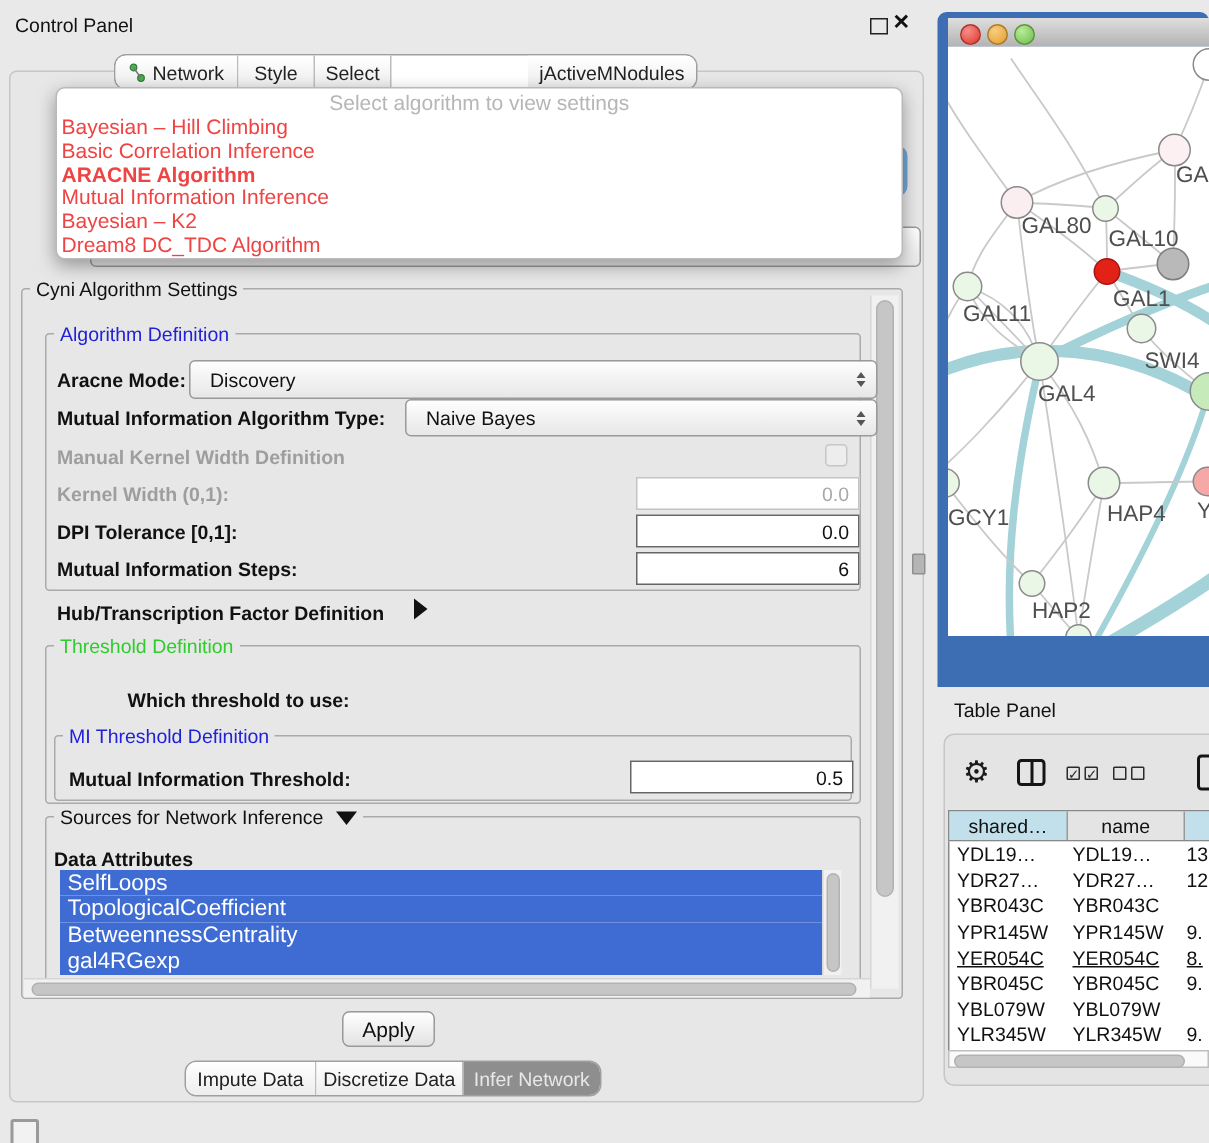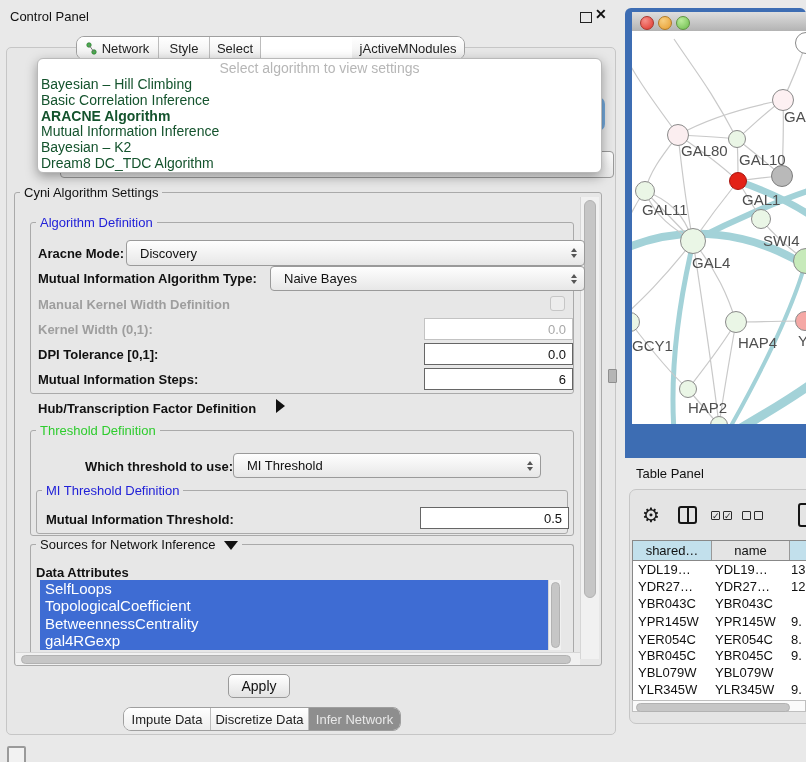--- a/index.html
+++ b/index.html
@@ -16,21 +16,21 @@
   
   .tabbar{position:absolute;display:flex;border:1px solid #9f9f9f;border-radius:8px;overflow:hidden;background:#fff;height:22px;z-index:5;}
   .tab{display:flex;align-items:center;justify-content:center;font-size:13px;color:#222;
     border-right:1px solid #bcbcbc;background:linear-gradient(#ffffff,#ededed);white-space:nowrap;}
   .tab:last-child{border-right:none;}
   .tab.selected{background:#8e8e8e;color:#e8e8e8;}
   
   .popup{position:absolute;left:17px;top:58px;width:563px;height:113px;background:#fff;
     border:1px solid #b9b9b9;border-radius:6px;box-shadow:0 4px 12px rgba(0,0,0,.35);z-index:50;overflow:hidden;margin-left:20px;}
   .popup .prompt{text-align:center;color:#b6b6b6;font-size:14px;height:17px;line-height:17px;margin-top:1px;}
-  .popup .item{font-size:14px;height:15.8px;line-height:15.8px;padding-left:3px;color:#14532d;white-space:nowrap;}
+  .popup .item{font-size:14px;height:15.8px;line-height:15.8px;padding-left:3px;color:#ef4444;white-space:nowrap;}
   
   .combo{position:absolute;border:1px solid #9a9a9a;border-radius:4px;
     background:linear-gradient(#fefefe,#e7e7e7);font-size:13px;display:flex;align-items:center;padding-left:13px;}
   .stepper{position:absolute;right:7px;top:50%;transform:translateY(-50%);display:flex;flex-direction:column;align-items:center;}
   .arr-up{width:0;height:0;border-left:3.5px solid transparent;border-right:3.5px solid transparent;border-bottom:4.5px solid #555;margin-bottom:2px;}
   .arr-dn{width:0;height:0;border-left:3.5px solid transparent;border-right:3.5px solid transparent;border-top:4.5px solid #555;}
   .field{position:absolute;background:#fff;border:1px solid #666;font-size:13px;
     display:flex;align-items:center;justify-content:flex-end;padding-right:6px;}
   .field.disabled{border-color:#c3c3c3;color:#a8a8a8;}
   .checkbox{position:absolute;width:13px;height:13px;border:1px solid #c6c6c6;border-radius:3px;background:#ededed;}
@@ -155,27 +155,20 @@
 
   <div class="abs f13 b" style="left:38px;top:401px;">
     <span>Hub/Transcription Factor Definition</span>
   </div>
   <div class="abs" style="left:276px;top:399px;width:0;height:0;border-top:7px solid transparent;border-bottom:7px solid transparent;border-left:9px solid #111;"></div>
 
   <div class="groupbox" style="left:30px;top:430px;width:542px;height:104px;"></div>
   <div class="grouptitle" style="left:36px;top:424px;color:#2ecc2e;">Threshold Definition</div>
 
   <div class="abs f13 b" style="left:85px;top:459px;">Which threshold to use:</div>
-  <div class="combo" style="left:233px;top:453px;width:293px;height:23px;">
-    <span>MI Threshold</span>
-    <span class="stepper">
-        <span class="arr-up"></span>
-        <span class="arr-dn"></span>
-      </span>
-  </div>
 
   <div class="groupbox" style="left:36px;top:490px;width:530px;height:42px;"></div>
   <div class="grouptitle" style="left:42px;top:484px;color:#2121d8;">MI Threshold Definition</div>
   <div class="abs f13 b" style="left:46px;top:512px;">Mutual Information Threshold:</div>
   <div class="field" style="left:420px;top:507px;width:141px;height:20px;">
     <span>0.5</span>
   </div>
 
   <div class="groupbox" style="left:30px;top:544px;width:542px;height:112px;border-bottom:none;"></div>
   <div class="grouptitle" style="left:36px;top:538px;">
@@ -330,21 +323,21 @@
     <div style="display:flex;height:17.2px;align-items:center;">
       <div class="tcell" style="width:74px;padding-left:5px;">YBR043C</div>
       <div class="tcell" style="width:76px;padding-left:3px;">YBR043C</div>
       <div class="tcell" style="flex:1;"></div>
     </div>
     <div style="display:flex;height:17.2px;align-items:center;">
       <div class="tcell" style="width:74px;padding-left:5px;">YPR145W</div>
       <div class="tcell" style="width:76px;padding-left:3px;">YPR145W</div>
       <div class="tcell" style="flex:1;">9.</div>
     </div>
-    <div style="display:flex;height:17.2px;align-items:flex-end;">
+    <div style="display:flex;height:17.2px;align-items:center;text-decoration:underline;">
       <div class="tcell" style="width:74px;padding-left:5px;">YER054C</div>
       <div class="tcell" style="width:76px;padding-left:3px;">YER054C</div>
       <div class="tcell" style="flex:1;">8.</div>
     </div>
     <div style="display:flex;height:17.2px;align-items:center;">
       <div class="tcell" style="width:74px;padding-left:5px;">YBR045C</div>
       <div class="tcell" style="width:76px;padding-left:3px;">YBR045C</div>
       <div class="tcell" style="flex:1;">9.</div>
     </div>
     <div style="display:flex;height:17.2px;align-items:center;">

